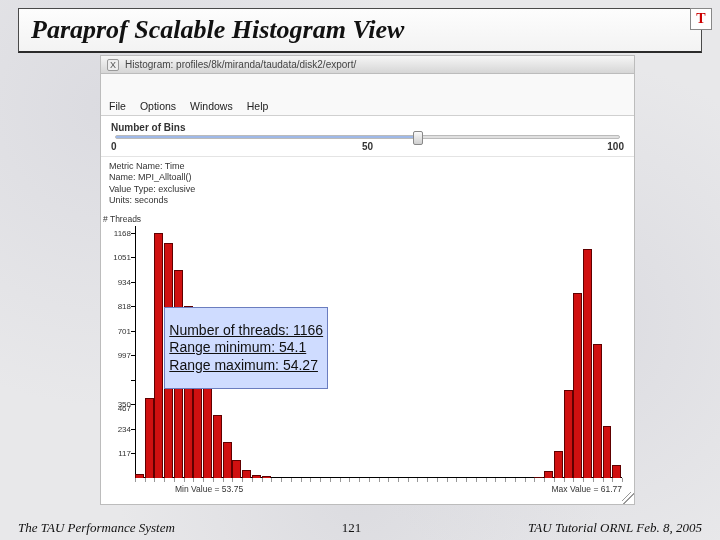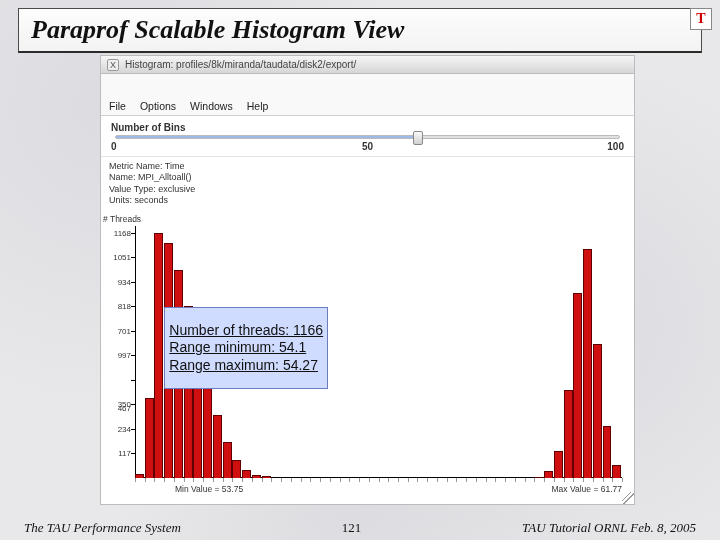--- a/index.html
+++ b/index.html
@@ -228,21 +228,21 @@
       linear-gradient(135deg, transparent 6px, #999 6px, #999 7px, transparent 7px),
       linear-gradient(135deg, transparent 9px, #999 9px, #999 10px, transparent 10px);
   }
 
   .footer {
     position: absolute;
     left: 0; right: 0; bottom: 4px;
     display: flex;
     justify-content: space-between;
     align-items: baseline;
-    padding: 0 24px;
+    padding: 0 18px;
     font-style: italic;
     font-size: 13px;
     color: #111;
   }
   .footer .left, .footer .right { font-weight: normal; }
   .footer .center { font-style: normal; font-family: 'Times New Roman', serif; }
 </style>
 </head>
 <body>
 

